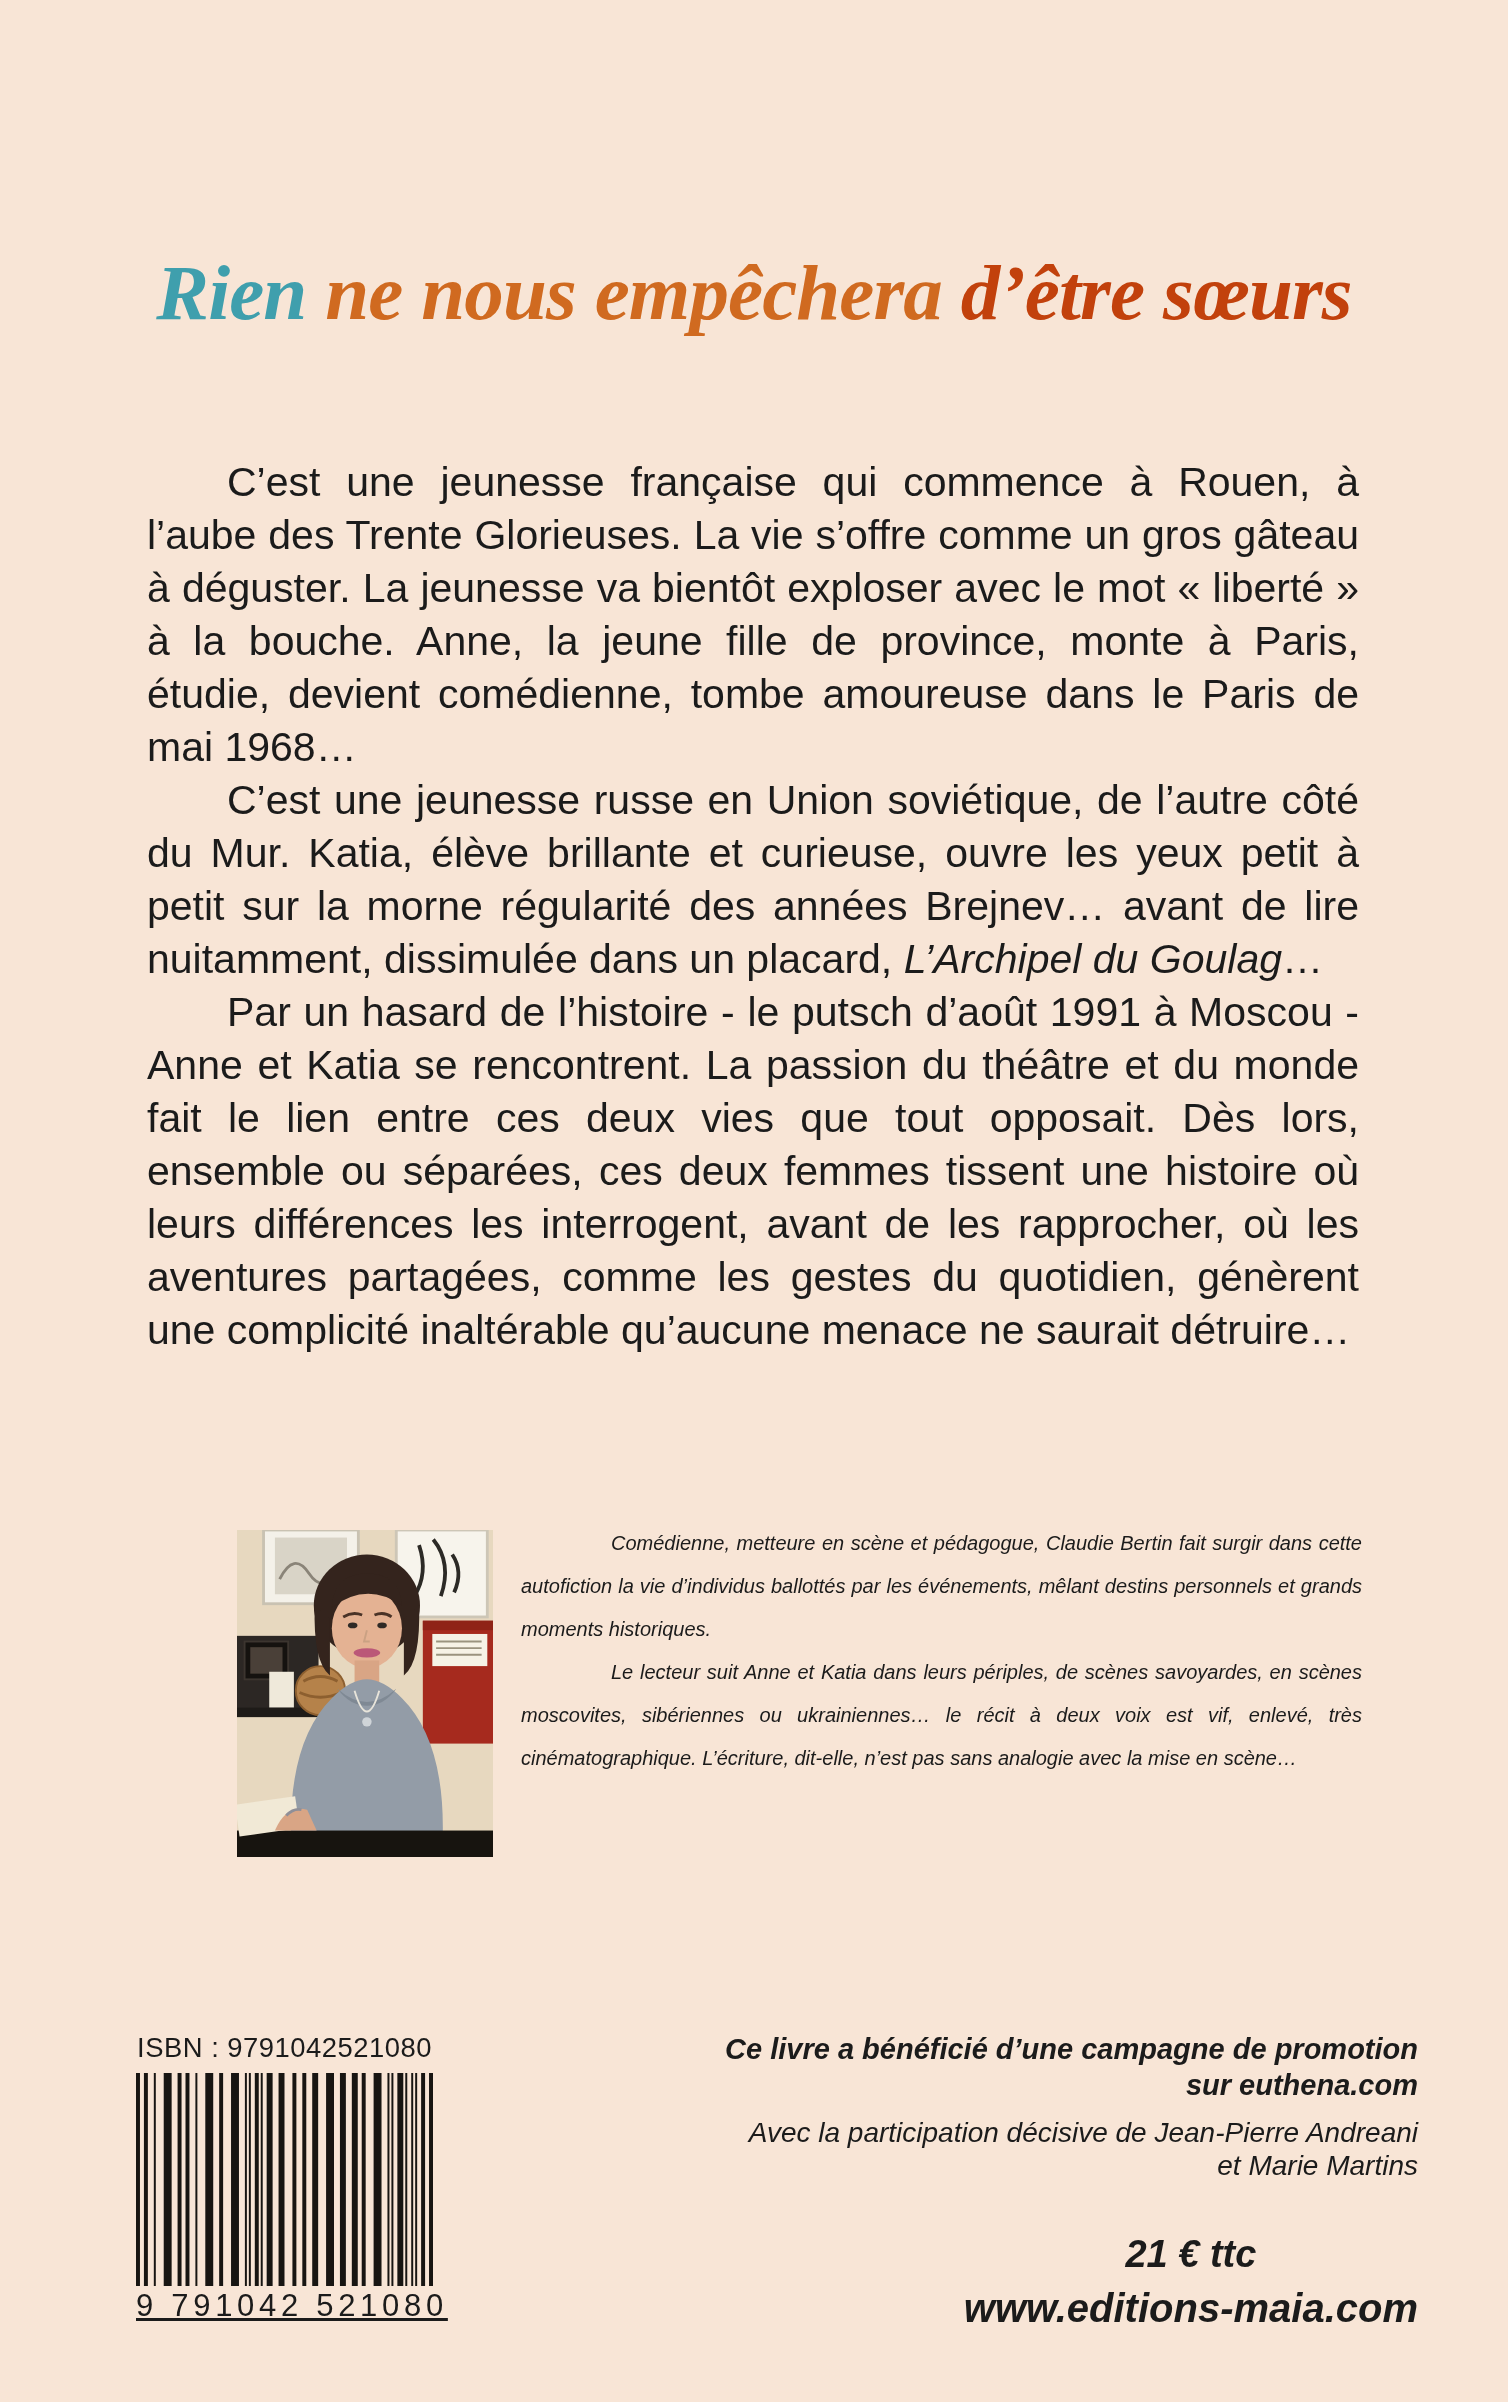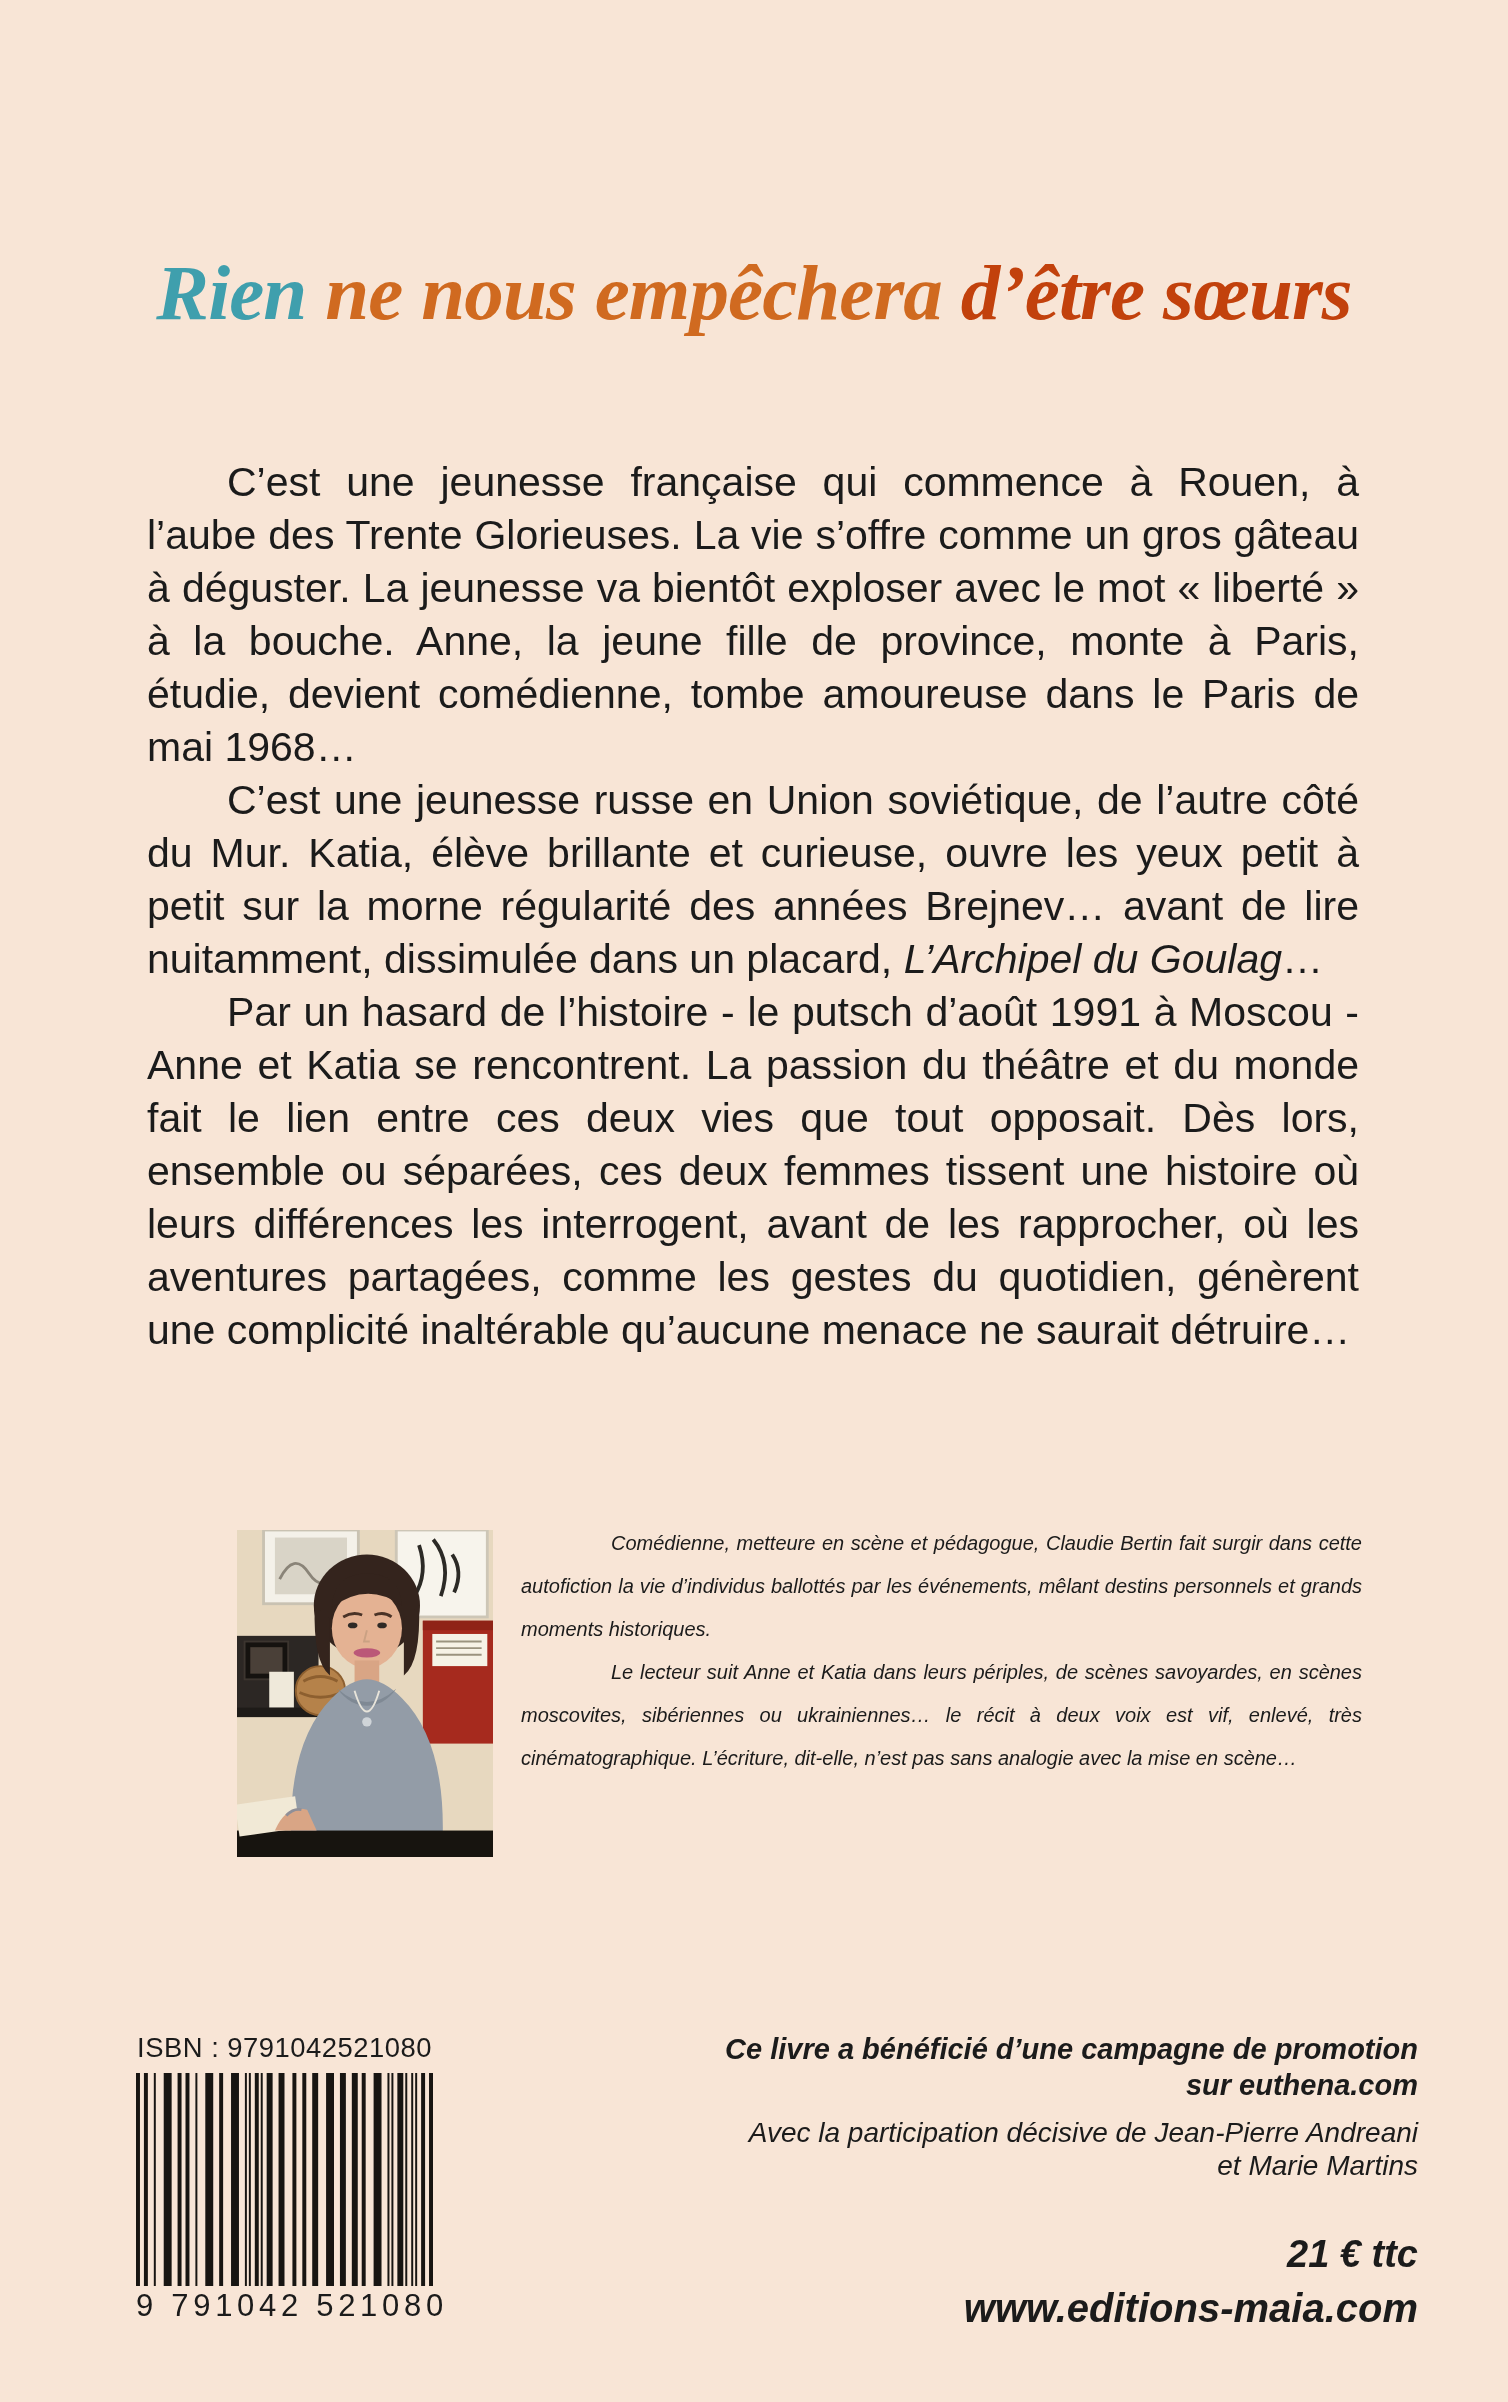--- a/index.html
+++ b/index.html
@@ -25,31 +25,31 @@
        text-align:justify;font-style:italic;font-size:20px;line-height:43px;}
   .bio p{margin:0;text-indent:90px;}
   .photo{float:left;width:256px;height:327px;margin:7.6px 28px 9.5px 90px;}
   .photo svg{display:block;width:100%;height:100%;}
 
   
   .barcode-block{position:absolute;left:136px;top:2031px;width:297px;text-align:center;}
   .isbn{font-size:27.4px;line-height:34px;letter-spacing:0.5px;}
   .bars{display:block;width:297px;height:213px;margin-top:7.6px;}
   .bars rect{fill:#181512;}
-  .digits{font-size:31px;letter-spacing:4.7px;margin-top:2.8px;white-space:nowrap;}
+  .digits{font-size:31px;letter-spacing:4.7px;margin-top:2.8px;white-space:nowrap;text-decoration:underline;}
 
   
   .promo{position:absolute;right:90px;top:2031px;text-align:right;}
   .promo-main{margin:0;font-weight:bold;font-style:italic;font-size:29px;line-height:36px;}
   .credits{margin:13px 0 0;font-style:italic;font-size:28px;line-height:33px;}
 
   
   .pricing{position:absolute;right:90px;top:2232px;text-align:right;
            font-weight:bold;font-style:italic;}
-  .price{font-size:38px;line-height:44px;}
+  .price{font-size:38px;line-height:44px;text-align:center;}
   .website{font-size:40px;line-height:44px;margin-top:9.5px;}
 </style>
 </head>
 <body>
 
 <div class="page">
 
   <h1 class="title"><span style="color: rgb(63, 159, 173);">Rien </span><span style="color: rgb(208, 106, 32);">ne nous empêchera </span><span style="color: #c2410c;">d’être sœurs</span></h1>
 
 

